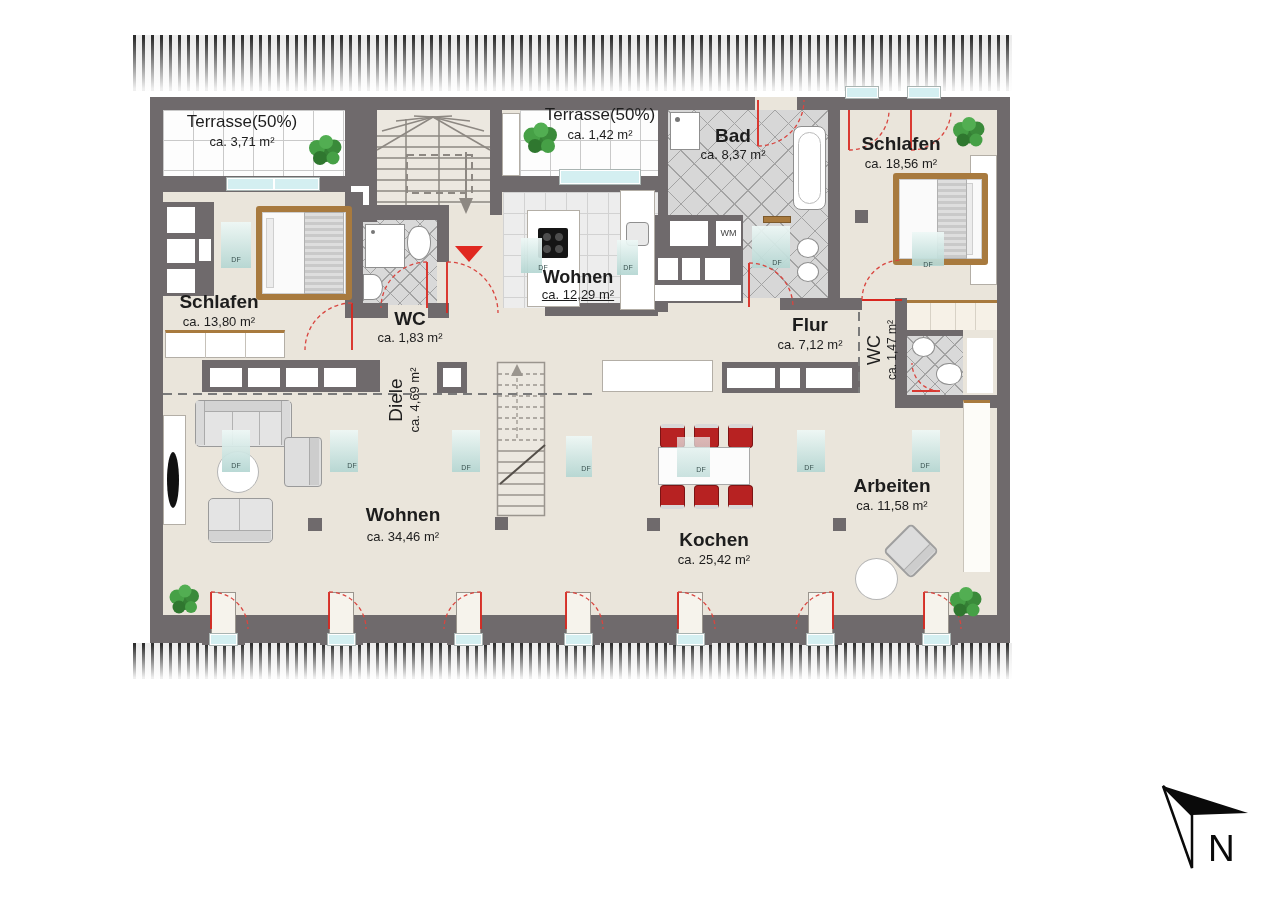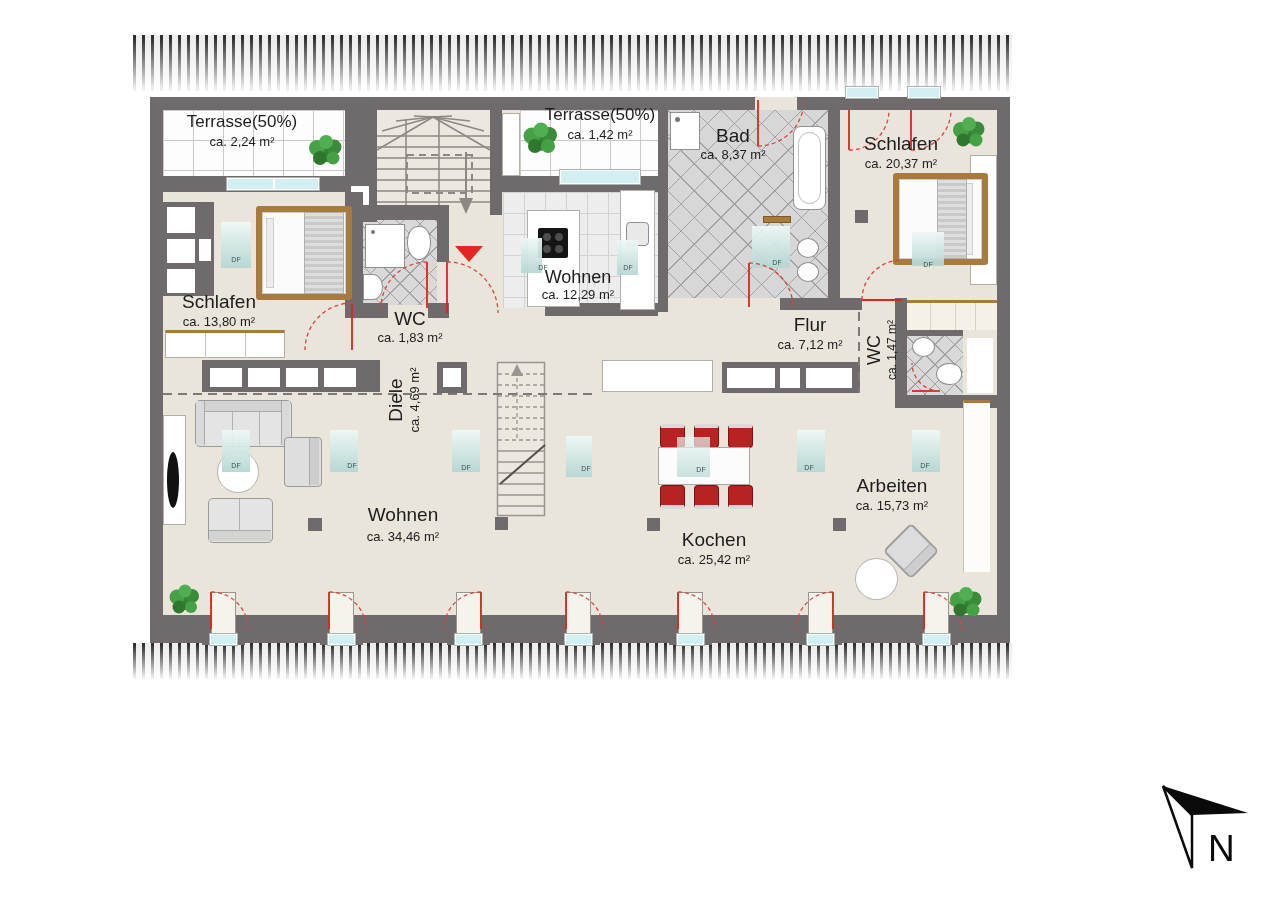--- a/index.html
+++ b/index.html
@@ -25,21 +25,21 @@
       repeating-linear-gradient(-45deg, transparent 0 18px, #a3a3a3 18px 19px);}
   .tilewc{background-color:#d9d9d9;background-image:
       repeating-linear-gradient(45deg, transparent 0 13px, #a3a3a3 13px 14px),
       repeating-linear-gradient(-45deg, transparent 0 13px, #a3a3a3 13px 14px);}
   .white{background:#fff;border:1px solid #b3aea6;}
   .niche{background:#fff;}
   .teal{background:#d4eff1;border:1px solid #fff;box-shadow:0 0 0 1px #a9b4b2;}
   .df{background:linear-gradient(180deg,rgba(238,248,246,.93),rgba(180,214,210,.93));}
   .post{background:#6f6a6c;}
   .lbl{color:#1d1d1d;text-align:center;transform:translateX(-50%);white-space:nowrap;line-height:1.1;}
-  .name{font-size:19px;}
+  .name{font-size:19px;font-weight:bold;}
   .namesm{font-size:17px;}
   .area{font-size:13px;}
   .dflbl{font-size:7px;color:#3a5250;transform:translateX(-50%);}
   .rot{transform:rotate(-90deg);text-align:center;white-space:nowrap;color:#1d1d1d;}
   .fixture{background:#fff;border:1px solid #8f8f8f;}
   .duvet{background:repeating-linear-gradient(180deg,#dedede 0 3px,#c9c9c9 3px 6px);border:1px solid #b0b0b0;}
   svg{position:absolute;left:0;top:0;pointer-events:none;}
 </style>
 </head>
 <body>
@@ -89,20 +89,30 @@
   <div class="a wall" style="left:202px;top:360px;width:178px;height:32px;">
     <div class="a niche" style="left:8px;top:8px;width:32px;height:19px;"></div>
     <div class="a niche" style="left:46px;top:8px;width:32px;height:19px;"></div>
     <div class="a niche" style="left:84px;top:8px;width:32px;height:19px;"></div>
     <div class="a niche" style="left:122px;top:8px;width:32px;height:19px;"></div>
   </div>
   <div class="a wall" style="left:437px;top:362px;width:30px;height:31px;">
     <div class="a niche" style="left:6px;top:6px;width:18px;height:19px;"></div>
   </div>
 
+  <div class="a wall" style="left:653px;top:215px;width:90px;height:88px;">
+    <div class="a niche" style="left:17px;top:6px;width:38px;height:25px;"></div>
+    <div class="a niche" style="left:63px;top:6px;width:25px;height:25px;text-align:center;">
+      <span style="font-size:9px;color:#444;line-height:25px;">WM</span>
+    </div>
+    <div class="a niche" style="left:5px;top:43px;width:20px;height:22px;"></div>
+    <div class="a niche" style="left:29px;top:43px;width:18px;height:22px;"></div>
+    <div class="a niche" style="left:52px;top:43px;width:25px;height:22px;"></div>
+    <div class="a niche" style="left:2px;top:70px;width:86px;height:16px;"></div>
+  </div>
 
   <div class="a white" style="left:602px;top:360px;width:111px;height:32px;"></div>
   <div class="a wall" style="left:722px;top:362px;width:138px;height:31px;">
     <div class="a niche" style="left:5px;top:6px;width:48px;height:20px;"></div>
     <div class="a niche" style="left:58px;top:6px;width:20px;height:20px;"></div>
     <div class="a niche" style="left:84px;top:6px;width:46px;height:20px;"></div>
   </div>
 
   <div class="a white" style="left:502px;top:113px;width:18px;height:63px;"></div>
   <div class="a white" style="left:165px;top:330px;width:120px;height:28px;border-top:3px solid #a87a3e;">
@@ -374,41 +384,41 @@
         <circle cx="973" cy="610" r="6.5" fill="#46a046"></circle>
     </g>
 
     <g>
       <polygon points="1163,786 1248,813 1192,815" fill="#0a0a0a"></polygon>
       <polygon points="1163,786 1192,868 1192,815" fill="#ffffff" stroke="#0a0a0a" stroke-width="2.5"></polygon>
     </g>
   </svg>
 
   <div class="a lbl namesm" style="left:242px;top:113px;">Terrasse(50%)</div>
-  <div class="a lbl area" style="left:242px;top:135px;">ca. 2,24 m²</div>
+  <div class="a lbl area" style="left:242px;top:135px;">ca. 3,71 m²</div>
   <div class="a lbl namesm" style="left:600px;top:106px;">Terrasse(50%)</div>
   <div class="a lbl area" style="left:600px;top:128px;">ca. 1,42 m²</div>
   <div class="a lbl name" style="left:733px;top:126px;">Bad</div>
   <div class="a lbl area" style="left:733px;top:148px;">ca. 8,37 m²</div>
   <div class="a lbl name" style="left:901px;top:134px;">Schlafen</div>
-  <div class="a lbl area" style="left:901px;top:157px;">ca. 20,37 m²</div>
+  <div class="a lbl area" style="left:901px;top:157px;">ca. 18,56 m²</div>
   <div class="a lbl name" style="left:219px;top:292px;">Schlafen</div>
   <div class="a lbl area" style="left:219px;top:315px;">ca. 13,80 m²</div>
   <div class="a lbl name" style="left:410px;top:309px;">WC</div>
   <div class="a lbl area" style="left:410px;top:331px;">ca. 1,83 m²</div>
   <div class="a lbl name" style="left:578px;top:268px;font-size:18px;">Wohnen</div>
-  <div class="a lbl area" style="left:578px;top:288px;">ca. 12,29 m²</div>
+  <div class="a lbl area" style="left:578px;top:288px;text-decoration:underline;">ca. 12,29 m²</div>
   <div class="a lbl name" style="left:810px;top:315px;">Flur</div>
   <div class="a lbl area" style="left:810px;top:338px;">ca. 7,12 m²</div>
   <div class="a lbl name" style="left:403px;top:505px;">Wohnen</div>
   <div class="a lbl area" style="left:403px;top:530px;">ca. 34,46 m²</div>
   <div class="a lbl name" style="left:714px;top:530px;">Kochen</div>
   <div class="a lbl area" style="left:714px;top:553px;">ca. 25,42 m²</div>
   <div class="a lbl name" style="left:892px;top:476px;">Arbeiten</div>
-  <div class="a lbl area" style="left:892px;top:499px;">ca. 15,73 m²</div>
+  <div class="a lbl area" style="left:892px;top:499px;">ca. 11,58 m²</div>
 
   <div class="a rot" style="left:352px;top:378px;width:110px;height:44px;">
     <div style="font-size:19px;">Diele</div>
     <div style="font-size:13px;">ca. 4,69 m²</div>
   </div>
   <div class="a rot" style="left:834px;top:330px;width:100px;height:40px;">
     <div style="font-size:18px;">WC</div>
     <div style="font-size:12px;">ca. 1,47 m²</div>
   </div>
 

